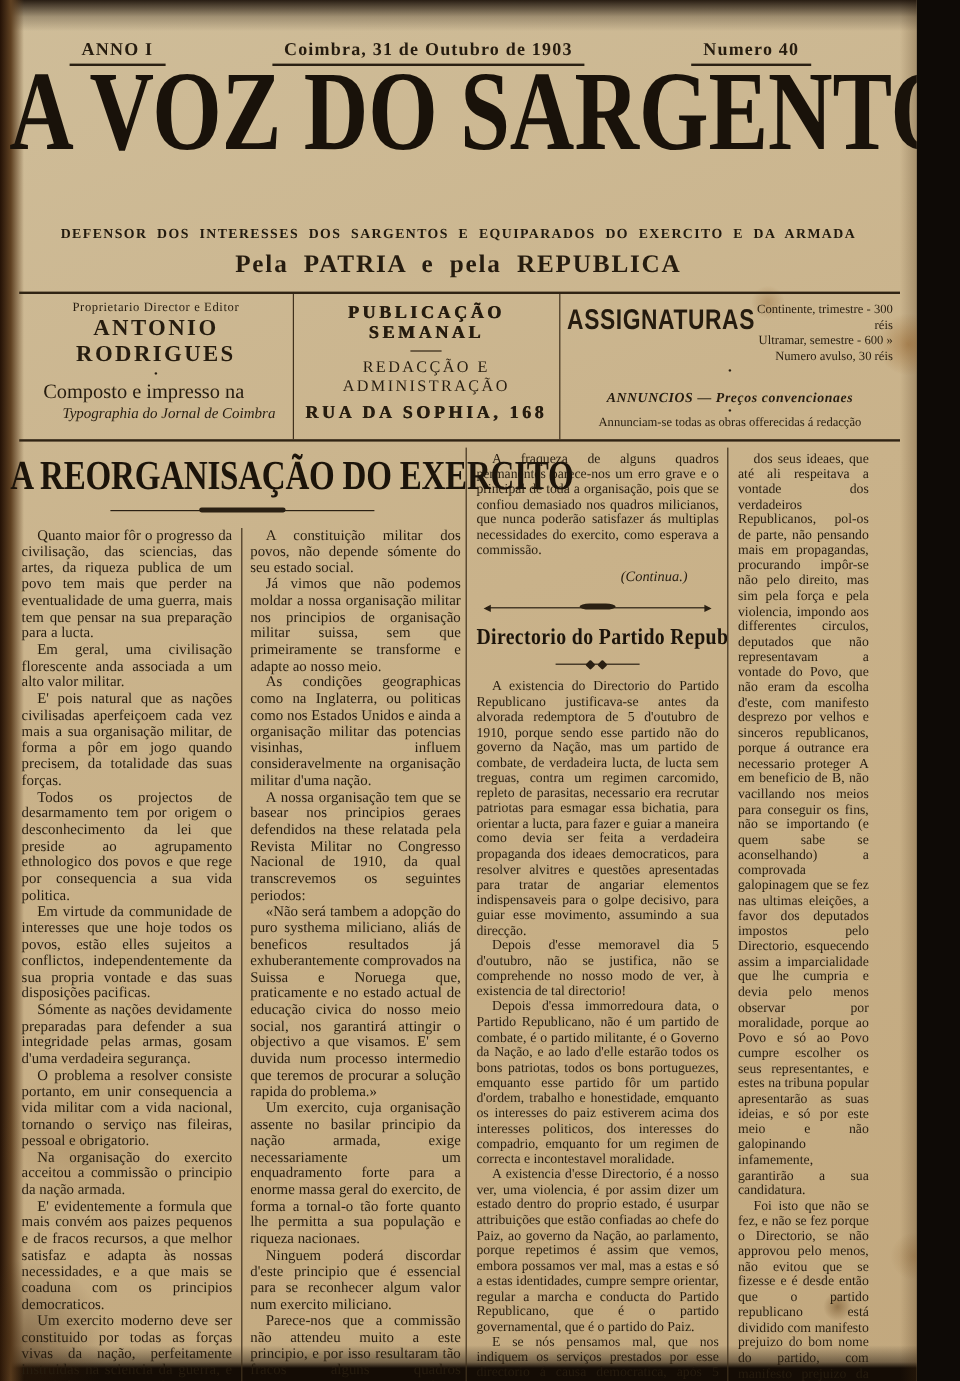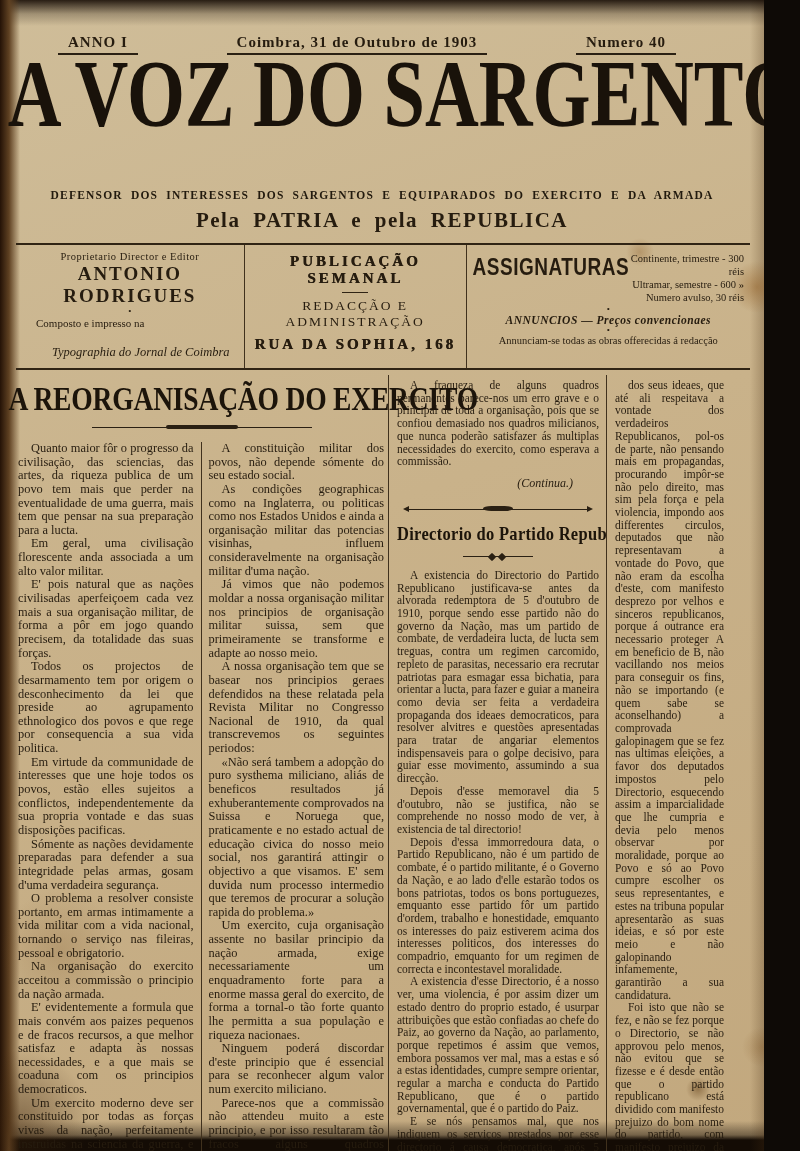--- a/index.html
+++ b/index.html
@@ -35,33 +35,33 @@
   
   .infobar{display:flex;margin:10px 14px 0 16px;border-top:2px solid #3024140;
     border-top:2px solid #302414;border-bottom:2px solid #302414;}
   .infobar .box{padding:6px 6px 8px 6px;}
   .box-left{width:31%;text-align:center;}
   .box-mid{width:30%;border-left:1px solid #40311d;border-right:1px solid #40311d;text-align:center;}
   .box-right{width:39%;text-align:center;}
   .tiny{font-size:10.5px;letter-spacing:.5px;}
   .owner-name{font-size:19px;letter-spacing:2px;font-weight:bold;margin-top:1px;}
   .dotsep{font-size:9px;line-height:8px;}
-  .impresso1{font-size:11px;text-align:left;margin:2px 0 16px 14px;}
+  .impresso1{font-size:17px;text-align:left;margin:2px 0 0 14px;}
   .impresso2{font-size:12.5px;font-style:italic;text-align:left;margin-left:30px;}
   .pub-semanal{font-size:15px;font-weight:bold;letter-spacing:3px;margin-top:2px;
     text-shadow:.6px 0 #261c0f;}
   .mid-rule{width:26px;height:1px;background:#302414;margin:5px auto;}
   .redaccao{font-size:13.5px;letter-spacing:2px;margin-top:3px;}
   .rua{font-size:15px;font-weight:bold;letter-spacing:3px;margin-top:6px;text-shadow:.5px 0 #261c0f;}
   .assin-row{display:flex;align-items:flex-start;}
   .assin-title{font-size:19px;font-weight:bold;letter-spacing:.5px;
     font-family:"Liberation Sans","DejaVu Sans",sans-serif;transform:scaleY(1.25);
     transform-origin:left top;margin-top:3px;}
   .assin-lines{font-size:10.5px;text-align:right;flex:1;line-height:1.25;margin-top:1px;}
-  .annuncios{font-size:11.5px;font-weight:bold;font-style:italic;letter-spacing:.5px;margin-top:1px;}
+  .annuncios{font-size:11.5px;font-weight:bold;font-style:italic;letter-spacing:.5px;margin-top:13px;}
   .assin-note{font-size:10.5px;margin-top:1px;}
   
   .main{display:flex;margin:5px 10px 0 16px;height:836px;}
   .half{width:372px;border-right:1px solid #40311d;display:flex;flex-direction:column;}
   .headline{text-align:center;font-size:26.5px;font-weight:bold;letter-spacing:-.2px;
     white-space:nowrap;color:#1c140a;transform:scale(1.04,1.3);transform-origin:50% 50%;
     margin-top:8px;}
   .orn1{position:relative;height:8px;width:220px;margin:10px auto 6px auto;}
   .orn1::before{content:"";position:absolute;left:0;right:0;top:3px;height:1px;background:#2a2013;}
   .orn1::after{content:"";position:absolute;left:50%;top:1px;width:72px;height:4px;
@@ -147,29 +147,29 @@
       <div class="headline">A REORGANISAÇÃO DO EXERCITO</div>
       <div class="orn1"></div>
       <div class="twocol">
         <div class="c1">
             <p class="para">Quanto maior fôr o progresso da civilisação, das sciencias, das artes, da riqueza publica de um povo tem mais que perder na eventualidade de uma guerra, mais tem que pensar na sua preparação para a lucta.</p>
             <p class="para">Em geral, uma civilisação florescente anda associada a um alto valor militar.</p>
             <p class="para">E' pois natural que as nações civilisadas aperfeiçoem cada vez mais a sua organisação militar, de forma a pôr em jogo quando precisem, da totalidade das suas forças.</p>
             <p class="para">Todos os projectos de desarmamento tem por origem o desconhecimento da lei que preside ao agrupamento ethnologico dos povos e que rege por consequencia a sua vida politica.</p>
             <p class="para">Em virtude da communidade de interesses que une hoje todos os povos, estão elles sujeitos a conflictos, independentemente da sua propria vontade e das suas disposições pacificas.</p>
             <p class="para">Sómente as nações devidamente preparadas para defender a sua integridade pelas armas, gosam d'uma verdadeira segurança.</p>
-            <p class="para">O problema a resolver consiste portanto, em armas intimamente a vida militar com a vida nacional, tornando o serviço nas fileiras, pessoal e obrigatorio.</p>
+            <p class="para">O problema a resolver consiste portanto, em unir consequencia a vida militar com a vida nacional, tornando o serviço nas fileiras, pessoal e obrigatorio.</p>
             <p class="para">Na organisação do exercito acceitou a commissão o principio da nação armada.</p>
             <p class="para">E' evidentemente a formula que mais convém aos paizes pequenos e de fracos recursos, a que melhor satisfaz e adapta às nossas necessidades, e a que mais se coaduna com os principios democraticos.</p>
             <p class="para">Um exercito moderno deve ser constituido por todas as forças vivas da nação, perfeitamente instruidas na sciencia da guerra, e de tal forma organisadas que em poncos dias possam passar dos reduzidos effectivos de paz aos collossaes effectivos de guerra.</p>
           </div>
         <div class="c2">
             <p class="para">A constituição militar dos povos, não depende sómente do seu estado social.</p>
+            <p class="para">Já vimos que não podemos moldar a nossa organisação militar nos principios de organisação militar suissa, sem que primeiramente se transforme e adapte ao nosso meio.</p>
             <p class="para">As condições geographicas como na Inglaterra, ou politicas como nos Estados Unidos e ainda a organisação militar das potencias visinhas, influem consideravelmente na organisação militar d'uma nação.</p>
-            <p class="para">Já vimos que não podemos moldar a nossa organisação militar nos principios de organisação militar suissa, sem que primeiramente se transforme e adapte ao nosso meio.</p>
             <p class="para">A nossa organisação tem que se basear nos principios geraes defendidos na these relatada pela Revista Militar no Congresso Nacional de 1910, da qual transcrevemos os seguintes periodos:</p>
             <p class="para">«Não será tambem a adopção do puro systhema miliciano, aliás de beneficos resultados já exhuberantemente comprovados na Suissa e Noruega que, praticamente e no estado actual de educação civica do nosso meio social, nos garantirá attingir o objectivo a que visamos. E' sem duvida num processo intermedio que teremos de procurar a solução rapida do problema.»</p>
             <p class="para">Um exercito, cuja organisação assente no basilar principio da nação armada, exige necessariamente um enquadramento forte para a enorme massa geral do exercito, de forma a tornal-o tão forte quanto lhe permitta a sua população e riqueza nacionaes.</p>
             <p class="para">Ninguem poderá discordar d'este principio que é essencial para se reconhecer algum valor num exercito miliciano.</p>
             <p class="para">Parece-nos que a commissão não attendeu muito a este principio, e por isso resultaram tão fracos alguns quadros permanentes, que nunca poderão garantir o enquadramento da grande massa de tropas milicianas, carecendo portanto da indispensavel cohesão, para ser considerado um exercito forte e á altura da sua elevada missão.</p>
           </div>
       </div>
     </div>
 
     <div class="col3">

